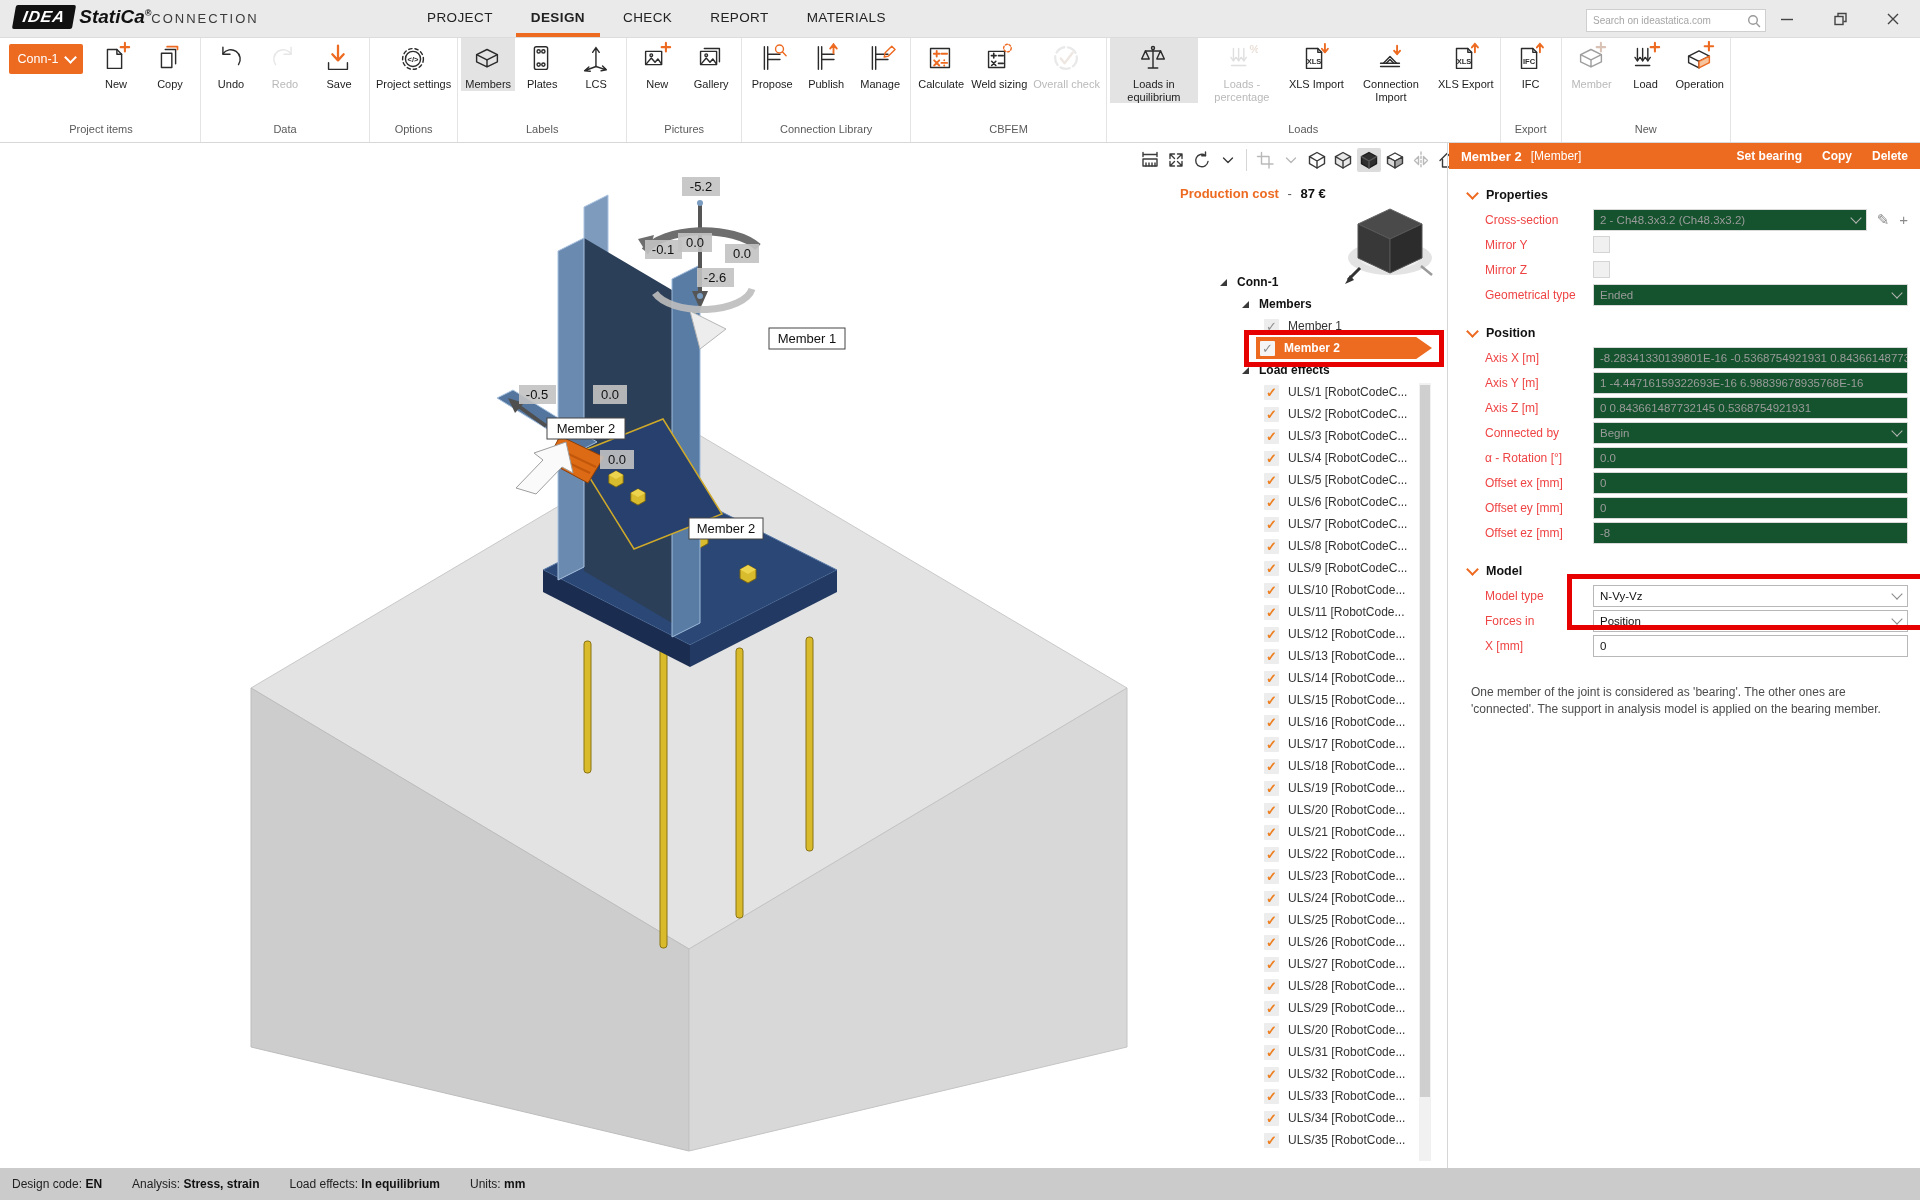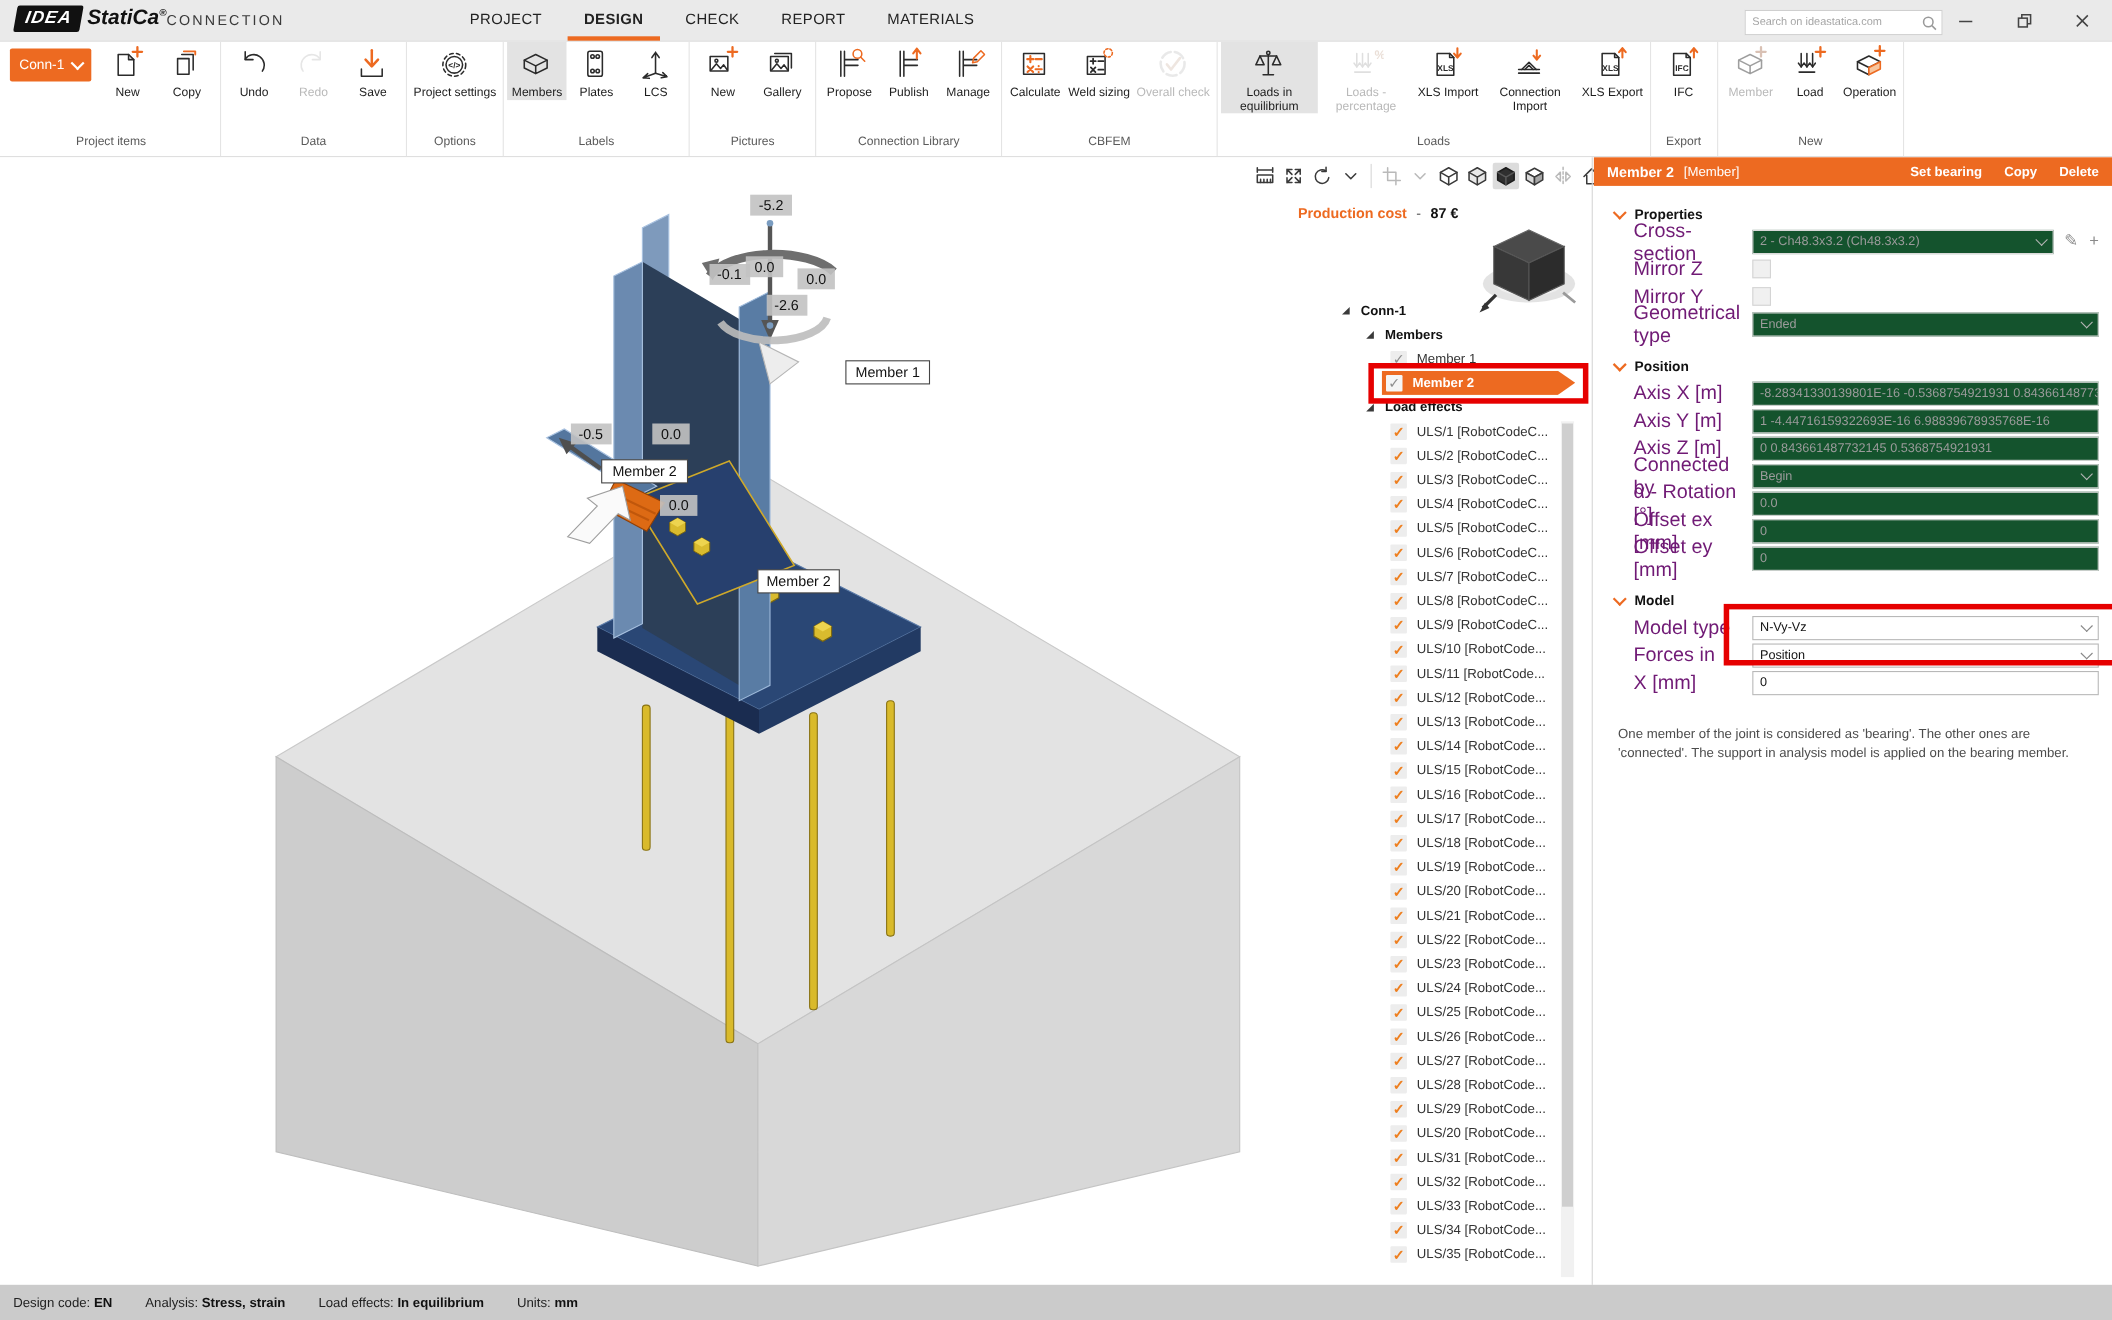--- a/index.html
+++ b/index.html
@@ -73,21 +73,21 @@
   .phead{height:26px;background:#ED6A21;color:#fff;display:flex;align-items:center;padding:0 12px}
   .phead .ptitle{font-size:13px;font-weight:bold}
   .phead .ptype{font-size:12px;margin-left:9px}
   .phead .spacer{flex:1}
   .phead .paction{font-size:12px;font-weight:bold;margin-left:20px;cursor:default}
   .psec{margin-top:14px}
   .psec-h{display:flex;align-items:center;height:24px;padding-left:10px}
   .chev{width:7px;height:7px;border-right:2px solid #ED6A21;border-bottom:2px solid #ED6A21;transform:rotate(45deg);margin-top:-4px}
   .psec-h span{font-size:12.5px;font-weight:bold;color:#111;margin-left:9px}
   .prow{height:25px;display:flex;align-items:center;padding-left:36px;padding-right:12px;position:relative}
-  .plabel{width:108px;flex:none;font-size:18px;color:#701a75}
+  .plabel{width:108px;flex:none;font-size:12px;color:#ef4444}
   .pselect,.pinput{flex:1;height:20px;border:1px solid #b8b8b8;background:#fff;display:flex;align-items:center;
         font-size:11.5px;color:#111;padding:0 6px;white-space:nowrap;overflow:hidden}
   .pselect .pchev{margin-left:auto;width:7px;height:7px;border-right:1.6px solid #888;border-bottom:1.6px solid #888;
         transform:rotate(45deg);margin-top:-3px;flex:none}
   .pselect.dis,.pinput.dis{background:#14532d;border-color:#dadada;color:#9b9b9b}
   .pselect.dis .pchev{border-color:#b5b5b5}
   .pcheckbox{width:15px;height:15px;background:#f0f0f0;border:1px solid #d4d4d4}
   .pextra{flex:none;margin-left:10px;color:#8a8a8a;font-size:15px;line-height:15px;cursor:default}
   .ann-model{position:absolute;left:118px;right:-8px;top:-9px;height:46px;border:5px solid #E60000;z-index:9;pointer-events:none}
   .phelp{margin:26px 14px 0 22px;font-size:12px;line-height:17px;color:#4c4c4c;max-width:420px}
@@ -848,25 +848,25 @@
         <div class="prow">
           <span class="plabel">Cross-section</span>
           <div class="pselect dis">
             <span>2 - Ch48.3x3.2 (Ch48.3x3.2)</span>
             <span class="pchev"></span>
           </div>
           <span class="pextra">✎</span>
           <span class="pextra">+</span>
         </div>
         <div class="prow">
+          <span class="plabel">Mirror Y</span>
+          <div class="pcheckbox"></div>
+        </div>
+        <div class="prow">
           <span class="plabel">Mirror Z</span>
-          <div class="pcheckbox"></div>
-        </div>
-        <div class="prow">
-          <span class="plabel">Mirror Y</span>
           <div class="pcheckbox"></div>
         </div>
         <div class="prow">
           <span class="plabel">Geometrical type</span>
           <div class="pselect dis">
             <span>Ended</span>
             <span class="pchev"></span>
           </div>
         </div>
       </div>
@@ -898,20 +898,24 @@
           <span class="plabel">α - Rotation [°]</span>
           <div class="pinput dis">0.0</div>
         </div>
         <div class="prow">
           <span class="plabel">Offset ex [mm]</span>
           <div class="pinput dis">0</div>
         </div>
         <div class="prow">
           <span class="plabel">Offset ey [mm]</span>
           <div class="pinput dis">0</div>
+        </div>
+        <div class="prow">
+          <span class="plabel">Offset ez [mm]</span>
+          <div class="pinput dis">-8</div>
         </div>
       </div>
       <div class="psec">
         <div class="psec-h">
           <span class="chev"></span>
           <span>Model</span>
         </div>
         <div class="prow">
           <span class="plabel">Model type</span>
           <div class="pselect">

